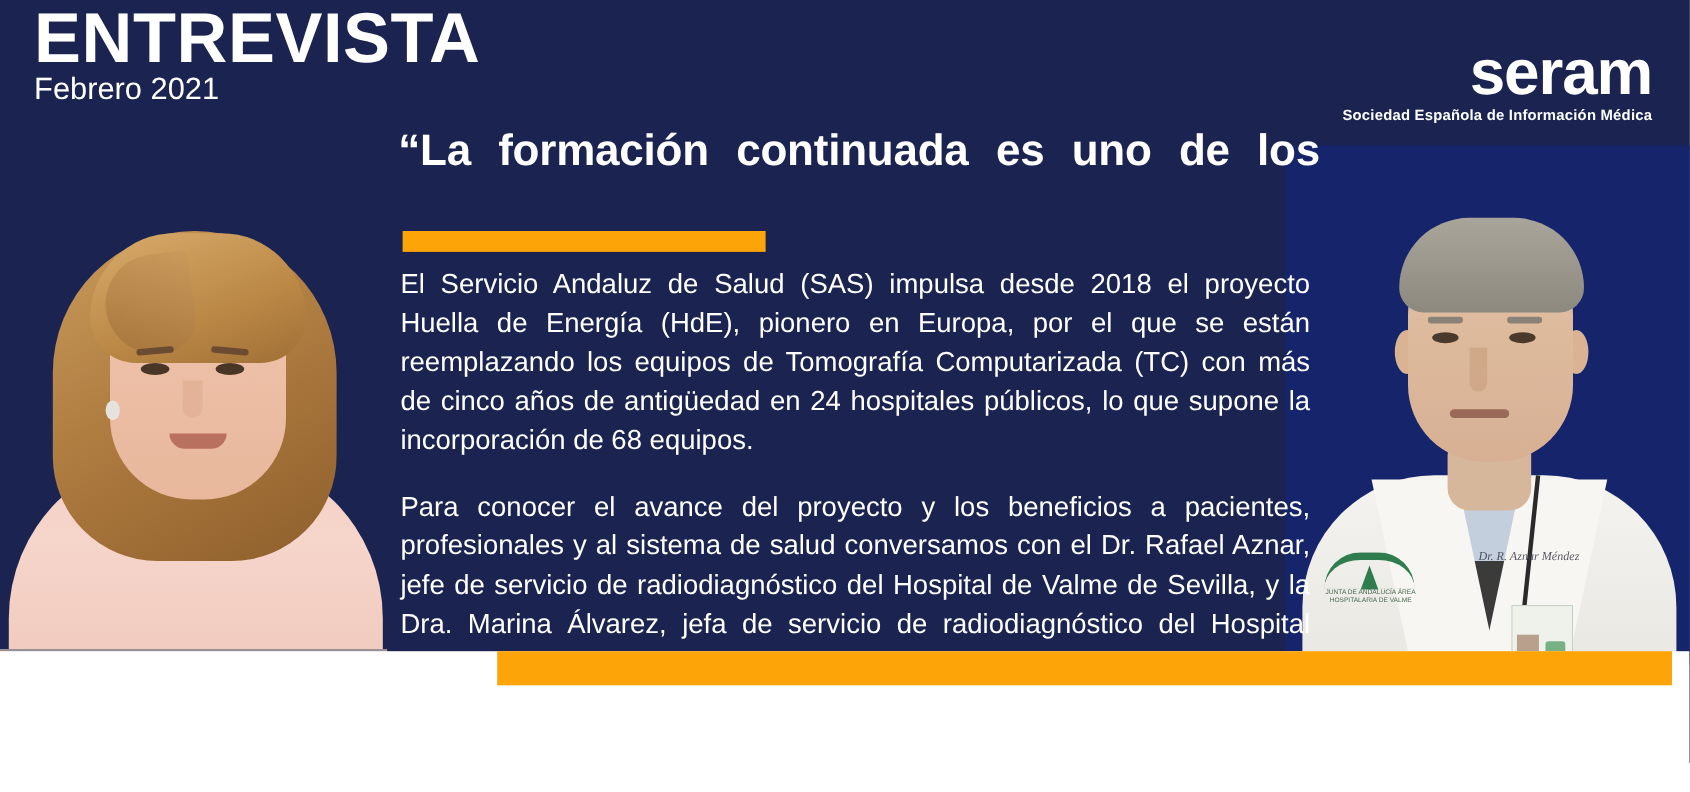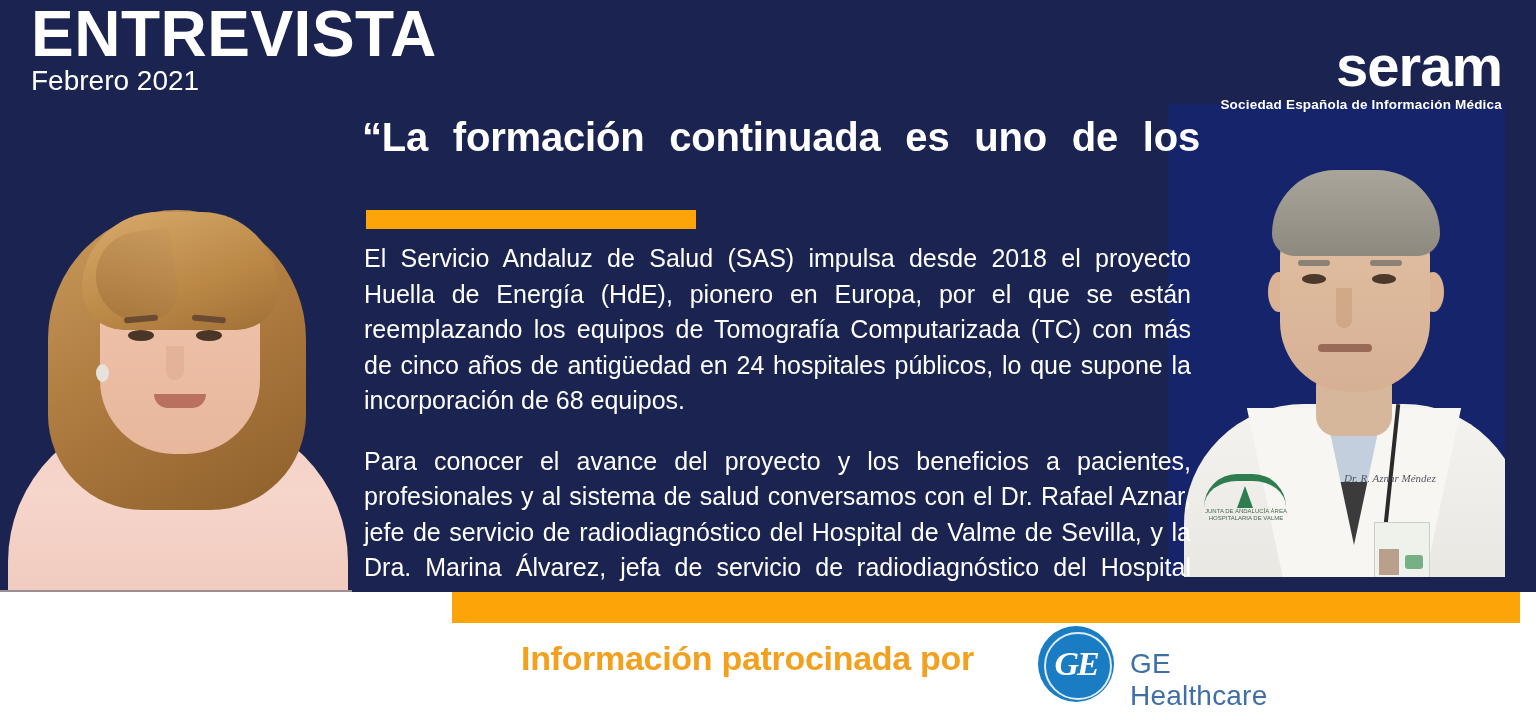--- a/index.html
+++ b/index.html
@@ -54,21 +54,21 @@
     position:absolute;left:364px;top:241px;width:827px;
     font-size:25px;line-height:35.5px;color:#ffffff;font-weight:400;
   }
   .body-copy .para{text-align:justify;}
   .body-copy .para.p1{text-align:justify;}
   .body-copy .para.p2{margin-top:25px;text-align:justify;}
   .body-copy b{font-weight:normal;}
   
   .photo{position:absolute;overflow:hidden;}
   .photo-left{left:0px;top:92px;width:352px;height:501px;}
-  .photo-right{left:1168px;top:104px;width:337px;height:473px;}
+  .photo-right{left:1168px;top:132px;width:369px;height:473px;}
 
   
   .w-bg{position:absolute;inset:0;background:#1b2450;}
   .w-torso{
     position:absolute;left:8px;top:320px;width:340px;height:200px;
     background:linear-gradient(180deg,#f3cfc4 0%,#f6d5ca 40%,#f0c9bd 100%);
     border-radius:150px 150px 0 0;
   }
   .w-neck{
     position:absolute;left:140px;top:282px;width:74px;height:80px;
@@ -320,24 +320,14 @@
   <div class="body-copy">
     <div class="para p1">El Servicio Andaluz de Salud (SAS) impulsa desde 2018 el proyecto Huella de Energía (HdE), pionero en Europa, por el que se están reemplazando los equipos de Tomografía Computarizada (TC) con más de cinco años de antigüedad en 24 hospitales públicos, lo que supone la incorporación de 68 equipos.</div>
     <div class="para p2">
       <span>Para conocer el avance del proyecto y los beneficios a pacientes, profesionales y al sistema de salud conversamos con el </span><b>Dr. Rafael Aznar,</b><span> jefe de servicio de radiodiagnóstico del Hospital de Valme de Sevilla, y la </span><b>Dra. Marina Álvarez</b><span>, jefa de servicio de radiodiagnóstico del Hospital Reina Sofía de Córdoba.</span>
     </div>
   </div>
 
   <div class="footer-white"></div>
   <div class="footer-orange"></div>
 
-  <div class="sponsor-row">
-    <div class="sponsor-text">Información patrocinada por</div>
-    <div class="ge-logo">
-      <div class="ge-mark">
-        <div class="ge-mark-inner"></div>
-        <div class="ge-mark-script">GE</div>
-      </div>
-      <div class="ge-text">GE Healthcare</div>
-    </div>
-  </div>
 
 </div>
 
 </body></html>

